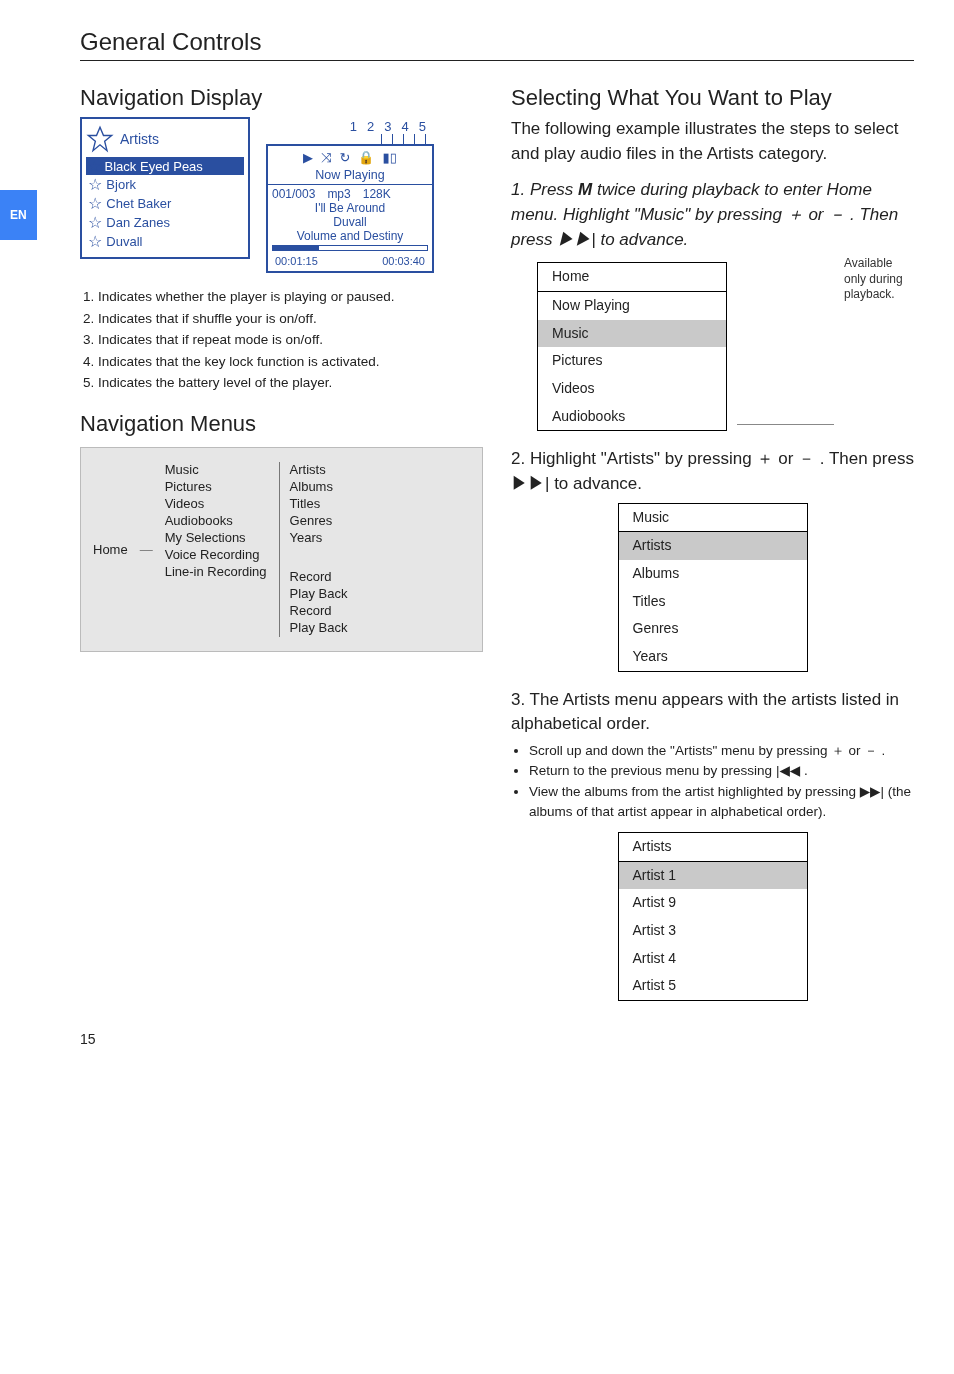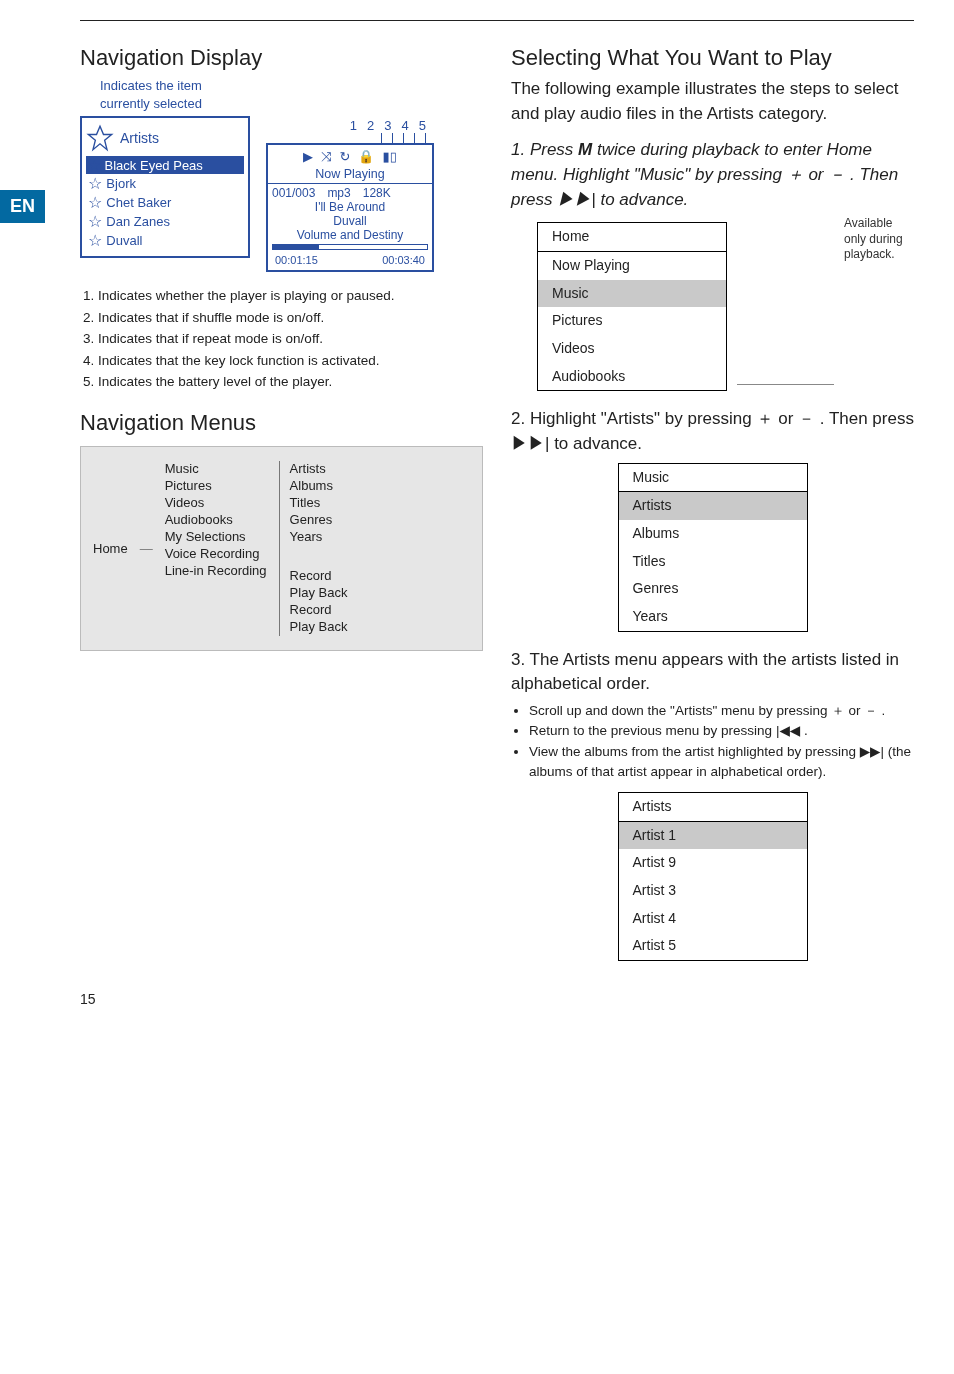--- a/index.html
+++ b/index.html
@@ -9,23 +9,23 @@
     color: #222;
     background: #fff;
     width: 954px;
     position: relative;
   }
   .page { padding: 20px 40px 40px 80px; }
   .section-title { font-size: 24px; font-weight: 400; margin: 8px 0 4px; }
   .thin-rule { border-bottom: 1px solid #222; margin-bottom: 24px; }
   .en-tab {
     position: absolute; left: 0; top: 190px;
-    background: #0369a1; color: #fff;
-    font-weight: 700; font-size: 18px;
-    padding: 6px 10px;
+    background: #3b82f6; color: #fff;
+    font-weight: 700; font-size: 12px;
+    padding: 18px 10px;
   }
   .cols { display: flex; gap: 28px; }
   .col { flex: 1 1 50%; min-width: 0; }
   h2.h2 { font-size: 22px; font-weight: 400; margin: 0 0 6px; }
   .body, .note { font-size: 17px; line-height: 1.45; }
   .center-note { color: #2a4fa0; font-size: 13px; text-align: center; line-height: 1.35; }
   .legend-nums {
     font-family: Arial; font-size: 13px; color:#2a4fa0;
     display:flex; gap:10px; justify-content:flex-end; margin: 2px 8px 0 0;
   }
@@ -70,29 +70,28 @@
   .tickrow { display:flex; gap:10px; justify-content:flex-end; margin-right:8px; color:#2a4fa0;}
   .tick { width:1px; height:10px; border-left:1px solid #2a4fa0;}
   svg.bigstar { width:28px; height:28px; }
 </style>
 </head>
 <body>
 
 <div class="en-tab">EN</div>
 
 <div class="page">
+  <div class="section-title">General Controls</div>
   <div class="thin-rule"></div>
 
   <div class="cols">
 
     <div class="col">
       <h2 class="h2">Navigation Display</h2>
 
-      <div class="center-note" style="text-align:left; margin-left:20px; white-space:pre-line;">Indicates the item
-currently selected</div>
 
       <div class="display-row">
 
         <div class="lcd">
           <div class="artists-row">
             <svg class="bigstar" viewBox="0 0 24 24">
               <polygon points="12,2 15,9 22,9 16,14 18,22 12,17 6,22 8,14 2,9 9,9" fill="none" stroke="#2a4fa0" stroke-width="1.2"></polygon>
             </svg>
             <span class="headline">Artists</span>
           </div>
@@ -152,21 +151,21 @@
             <div class="np-bottom">
               <span>00:01:15</span>
               <span>00:03:40</span>
             </div>
           </div>
         </div>
       </div>
 
       <ol class="legend">
         <li>Indicates whether the player is playing or paused.</li>
-        <li>Indicates that if shuffle mode is on/off.</li>
+        <li>Indicates that if shuffle your is on/off.</li>
         <li>Indicates that if repeat mode is on/off.</li>
         <li>Indicates that the key lock function is activated.</li>
         <li>Indicates the battery level of the player.</li>
       </ol>
 
       <h2 class="h2" style="margin-top:18px;">Navigation Menus</h2>
 
       <div class="menu-dia">
         <div class="dia-col" style="justify-content:center;">
           <span>Home</span>

